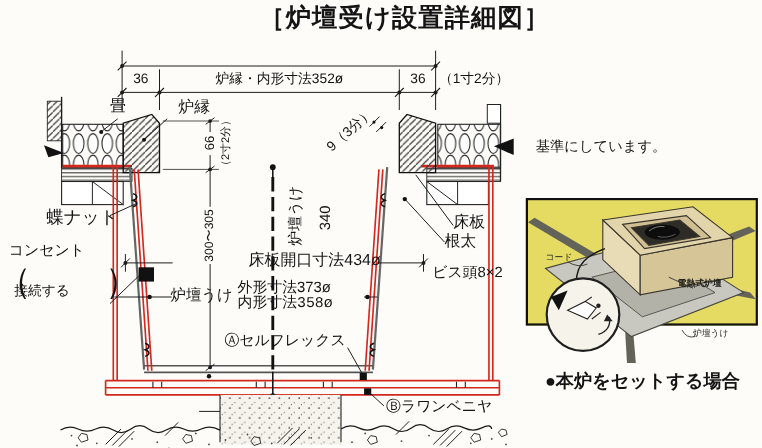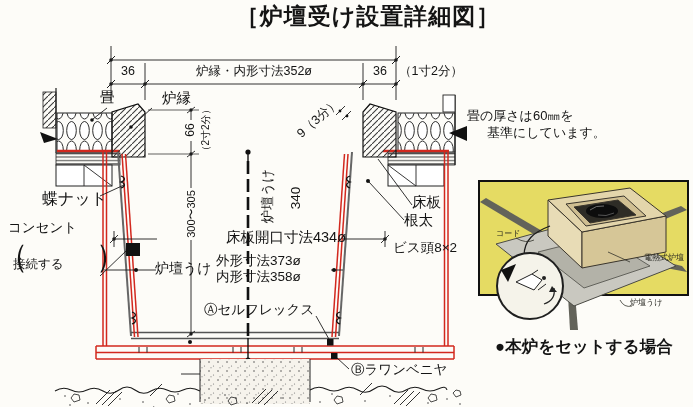--- a/index.html
+++ b/index.html
@@ -265,28 +265,27 @@
   <div class="lbl" style="left:100px;top:89px;font-size:14.5px;">畳</div>
   <div class="lbl" style="left:146px;top:90px;font-size:14.5px;margin-left:16px;">炉縁</div>
   <div class="lbl" style="left:42px;top:190px;font-size:16px;">蝶ナット</div>
   <div class="lbl" style="left:8px;top:220px;font-size:13.5px;">コンセント</div>
   <div class="lbl paren" style="left:-1px;top:238px;">（</div>
   <div class="lbl" style="left:13px;top:257px;font-size:12.5px;">接続する</div>
   <div class="lbl paren" style="left:96px;top:238px;">）</div>
   <div class="lbl cx" style="left:250px;top:229px;font-size:14.5px;margin-left:36px;">床板開口寸法434ø</div>
   <div class="lbl" style="left:155px;top:261px;font-size:14px;">炉壇うけ</div>
   <div class="lbl" style="left:216px;top:253px;font-size:13.5px;">外形寸法373ø</div>
-  <div class="lbl" style="left:216px;top:269px;font-size:13.5px;">内形寸法358ø</div>
+  <div class="lbl" style="left:216px;top:269px;font-size:13.5px;font-family:Liberation Mono, monospace;">内形寸法358ø</div>
   <div class="lbl" style="left:351px;top:362px;font-size:13.5px;">Ⓑラワンベニヤ</div>
   <div class="lbl" style="left:204px;top:302px;font-size:13.5px;">Ⓐセルフレックス</div>
   <div class="lbl" style="left:147px;top:365px;font-size:14px;margin-top:41px;">支え</div>
   <div class="lbl" style="left:412px;top:194px;font-size:14.5px;">床板</div>
   <div class="lbl" style="left:404px;top:212px;font-size:14.5px;">根太</div>
   <div class="lbl" style="left:393px;top:240px;font-size:13.5px;">ビス頭8×2</div>
-  <div class="lbl" style="left:467px;top:109px;font-size:13px;">畳の厚さは60㎜を</div>
   <div class="lbl" style="left:467px;top:126px;font-size:13px;padding-left:20px;">基準にしています。</div>
 
   <div class="lbl rv" style="left:191px;top:130px;font-size:12px;">66</div>
   <div class="lbl rv" style="left:206px;top:130px;font-size:10px;">（2寸2分）</div>
   <div class="lbl rv" style="left:191px;top:214px;font-size:11px;">300〜305</div>
   <div class="lbl rv" style="left:268px;top:196px;font-size:13.5px;">炉壇うけ</div>
   <div class="lbl rv" style="left:296px;top:198px;font-size:13.5px;">340</div>
   <div class="lbl r42" style="left:318px;top:118px;font-size:12.5px;">9（3分）</div>
 
   <div class="photo">
@@ -319,19 +318,19 @@
         <path d="M64,122 q12,-4 10,-16" stroke="#222" stroke-width="1.2" fill="none"></path>
         <polygon points="72,104 77,110 69,110" fill="#222"></polygon>
       </g>
       <g stroke="#33332c" stroke-width="0.8" fill="none">
         <path d="M36,56 q10,6 18,2"></path>
         <path d="M150,80 L128,70"></path>
         <path d="M152,124 q-8,2 -12,-6"></path>
       </g>
     </svg>
     <div class="lbl" style="left:16px;top:48px;">コード</div>
-    <div class="lbl" style="left:164px;top:72px;">電熱式炉壇</div>
+    <div class="lbl" style="left:136px;top:72px;font-weight:bold;">電熱式炉壇</div>
     <div class="lbl" style="left:150px;top:117px;">炉壇うけ</div>
   </div>
 
   <div class="caption">●本炉をセットする場合</div>
 
 </div>
 
 </body></html>

